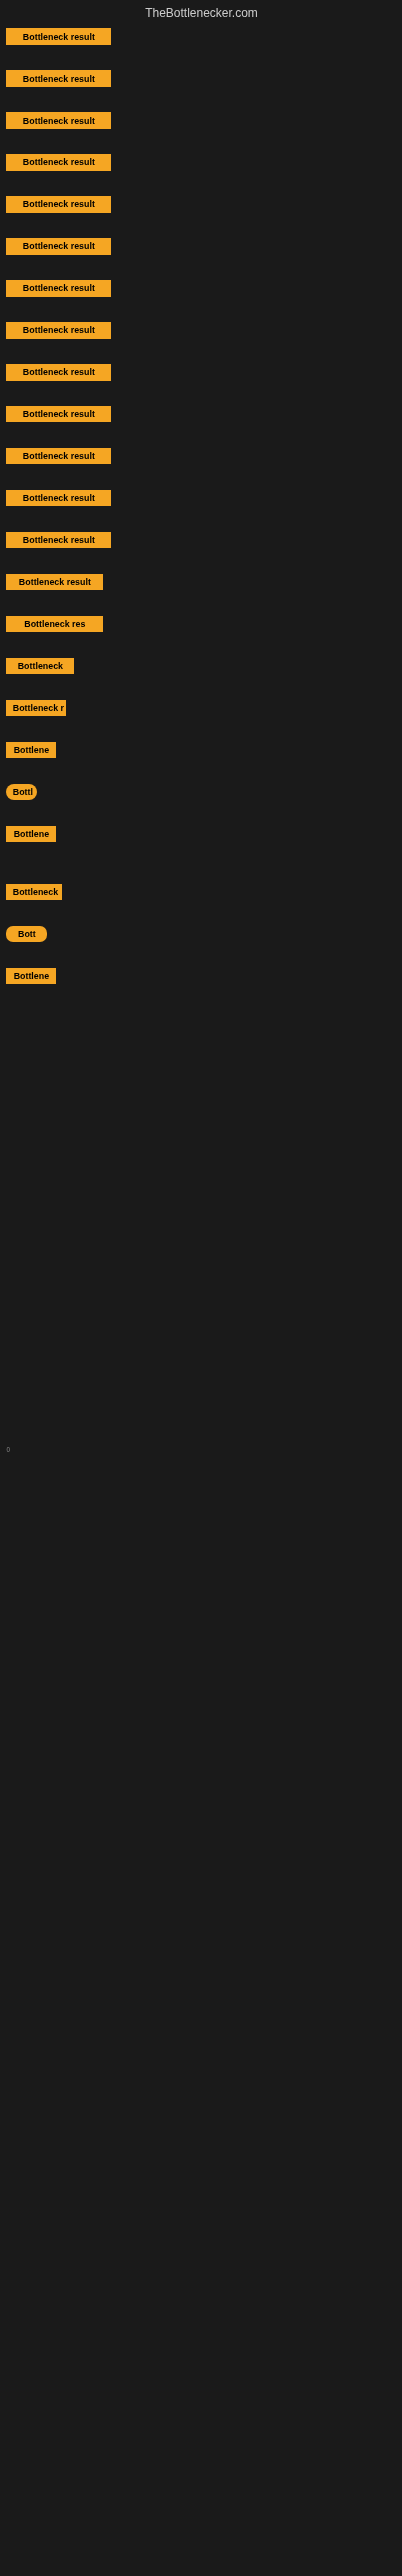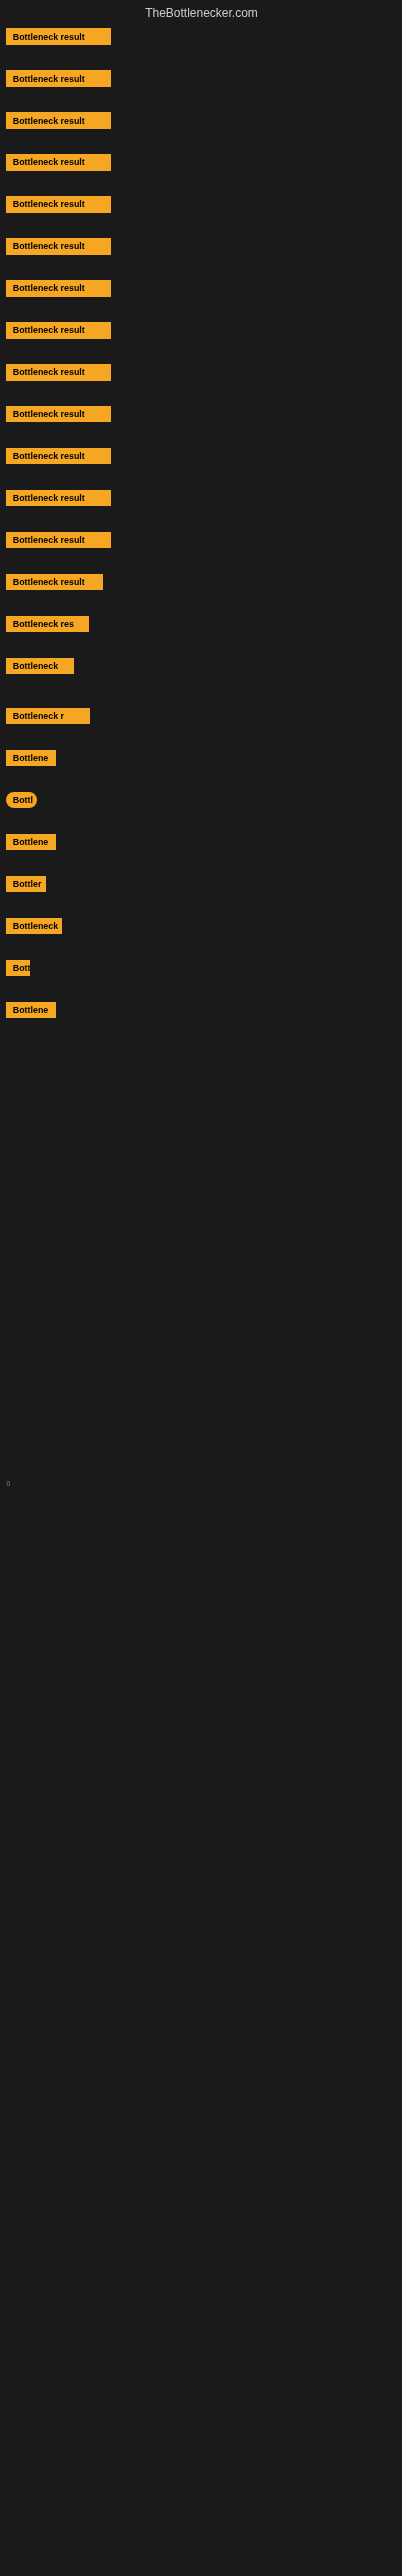--- a/index.html
+++ b/index.html
@@ -22,20 +22,21 @@
       color: #cccccc;
       font-size: 12px;
       font-weight: normal;
     }
 
     .bottleneck-item {
       display: flex;
       align-items: center;
       margin-bottom: 0;
       padding: 4.8px 3.2px;
+      text-align: center;
     }
 
     .bottleneck-badge {
       background-color: #f5a623;
       color: #000000;
       font-size: 8.9px;
       font-weight: bold;
       padding: 3.2px 6.4px;
       white-space: nowrap;
       display: inline-block;
@@ -147,61 +148,58 @@
     <span class="bottleneck-badge item-w13">Bottleneck result</span>
   </div>
   <div class="section-gap"></div>
 
   <div class="bottleneck-item">
     <span class="bottleneck-badge item-w14">Bottleneck result</span>
   </div>
   <div class="section-gap"></div>
 
   <div class="bottleneck-item">
-    <span class="bottleneck-badge" style="width:83px;overflow:hidden;white-space:nowrap;">Bottleneck res</span>
+    <span class="bottleneck-badge" style="width:97px;overflow:hidden;white-space:nowrap;">Bottleneck res</span>
   </div>
   <div class="section-gap"></div>
 
   <div class="bottleneck-item">
     <span class="bottleneck-badge" style="width:68px;overflow:hidden;white-space:nowrap;">Bottleneck</span>
   </div>
   <div class="section-gap"></div>
 
   <div class="bottleneck-item">
-    <span class="bottleneck-badge" style="width:84px;overflow:hidden;white-space:nowrap;margin-top:8px;">Bottleneck r</span>
+    <span class="bottleneck-badge" style="width:60px;overflow:hidden;white-space:nowrap;">Bottleneck r</span>
   </div>
   <div class="section-gap"></div>
 
   <div class="bottleneck-item">
     <span class="bottleneck-badge" style="width:50px;overflow:hidden;white-space:nowrap;">Bottlene</span>
   </div>
   <div class="section-gap"></div>
 
   <div class="bottleneck-item">
     <span class="bottleneck-badge" style="width:31px;overflow:hidden;white-space:nowrap;border-radius:8px;">Bottl</span>
   </div>
   <div class="section-gap"></div>
 
   <div class="bottleneck-item">
     <span class="bottleneck-badge" style="width:50px;overflow:hidden;white-space:nowrap;">Bottlene</span>
   </div>
   <div class="section-gap"></div>
 
-  <div class="bottleneck-item">
-    <span class="bottleneck-badge" style="width:40px;overflow:hidden;white-space:nowrap;">Bottler</span>
-  </div>
   <div class="section-gap"></div>
 
   <div class="bottleneck-item">
     <span class="bottleneck-badge" style="width:56px;overflow:hidden;white-space:nowrap;">Bottleneck</span>
   </div>
   <div class="section-gap"></div>
 
   <div class="bottleneck-item">
-    <span class="bottleneck-badge" style="width:24px;overflow:hidden;white-space:nowrap;">Bott</span>
+    <span class="bottleneck-badge" style="width:41px;overflow:hidden;white-space:nowrap;border-radius:7px;">Bott</span>
   </div>
   <div class="section-gap"></div>
 
   <div class="bottleneck-item">
     <span class="bottleneck-badge" style="width:50px;overflow:hidden;white-space:nowrap;">Bottlene</span>
   </div>
 
 </div>
 
 <div class="bottom-area">

